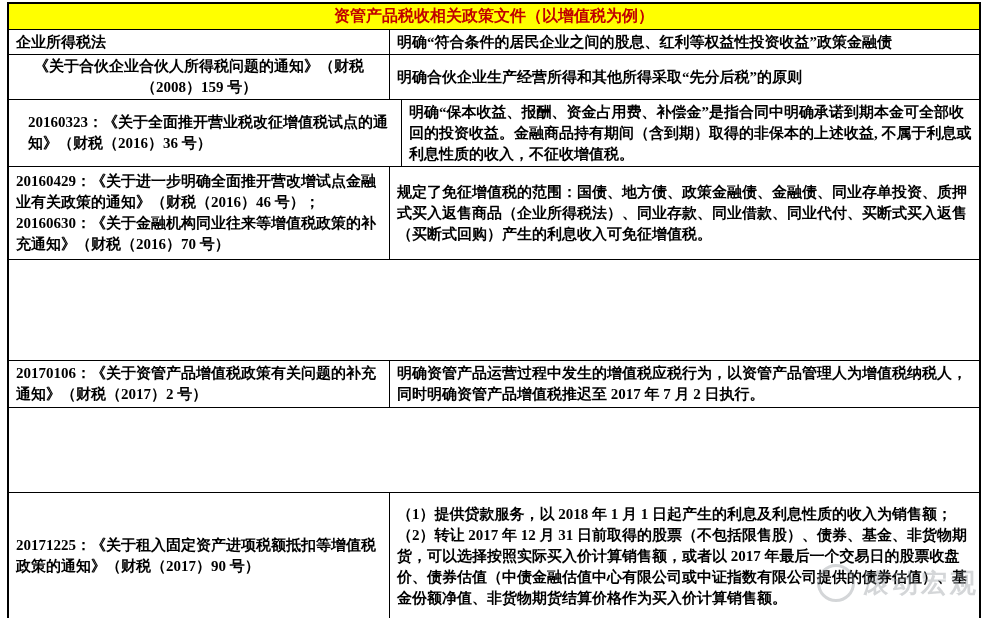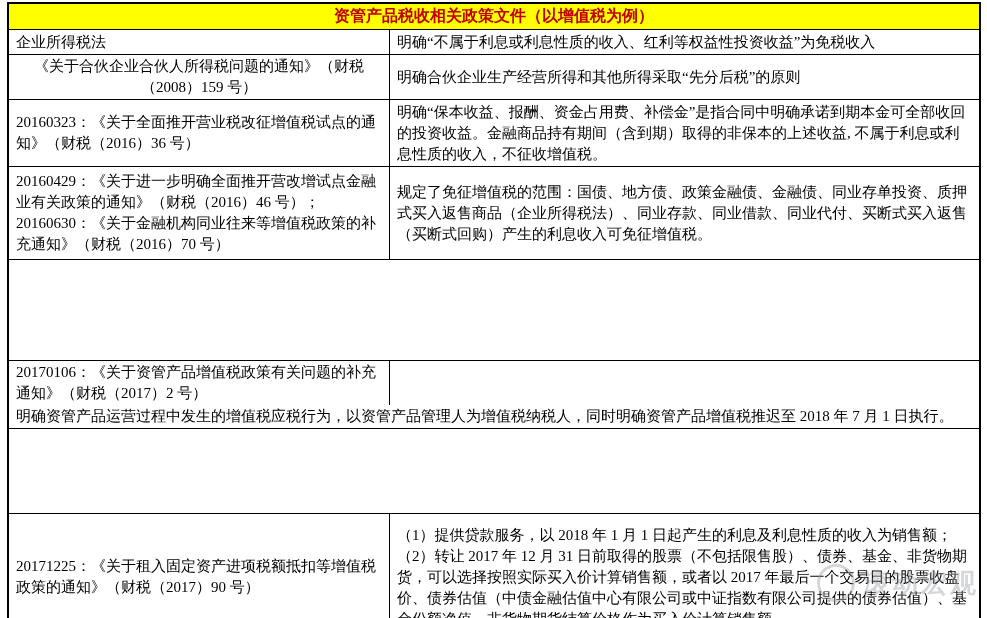--- a/index.html
+++ b/index.html
@@ -22,38 +22,39 @@
     background:#ffffff;
   }
   .trow{display:flex;border-top:1px solid var(--border);}
   .policy-table > :first-child{border-top:none;}
   .cell{
     box-sizing:border-box;
     padding:1px 7px;
     display:flex;align-items:center;
     font-size:15px;line-height:21px;
     white-space:pre-line;
+    font-weight:bold;
   }
   .cell-left{width:381px;border-right:1px solid var(--border);flex:none;}
   .cell-right{flex:1;}
   .title-row{
     background:var(--header-bg);
     color:var(--header-text);
     font-weight:bold;font-size:16px;
     display:flex;align-items:center;justify-content:center;
     text-align:center;
     min-height:25px;
   }
   
   .policy-table > :nth-child(2){min-height:24px;}
   .policy-table > :nth-child(3){min-height:42px;text-align:center;}
-  .policy-table > :nth-child(4){min-height:66px;}
+  .policy-table > :nth-child(4){min-height:66px;padding-left:12px;}
   .policy-table > :nth-child(5){min-height:92px;justify-content:space-between;}
   .policy-table > :nth-child(6){min-height:100px;}
-  .policy-table > :nth-child(7){min-height:46px;flex-direction:column;}
+  .policy-table > :nth-child(7){min-height:46px;}
   .policy-table > :nth-child(8){min-height:84px;}
   .policy-table > :nth-child(9){min-height:126px;}
 
   .watermark{
     position:absolute;right:8px;bottom:16px;
     display:flex;align-items:center;gap:8px;
     opacity:0.38;color:#8f959b;
     pointer-events:none;
   }
   .wm-circle{
@@ -63,40 +64,40 @@
   .wm-text{font-size:26px;font-weight:bold;letter-spacing:3px;}
 </style>
 </head>
 <body>
 
 <div class="policy-table">
   <div class="title-row">资管产品税收相关政策文件（以增值税为例）</div>
 
   <div class="trow">
     <div class="cell cell-left">企业所得税法</div>
-    <div class="cell cell-right">明确“不属于利息或利息性质的收入、红利等权益性投资收益”为免税收入</div>
+    <div class="cell cell-right">明确“符合条件的居民企业之间的股息、红利等权益性投资收益”政策金融债</div>
   </div>
   <div class="trow">
     <div class="cell cell-left">《关于合伙企业合伙人所得税问题的通知》（财税（2008）159 号）</div>
     <div class="cell cell-right">明确合伙企业生产经营所得和其他所得采取“先分后税”的原则</div>
   </div>
   <div class="trow">
     <div class="cell cell-left">20160323：《关于全面推开营业税改征增值税试点的通知》（财税（2016）36 号）</div>
     <div class="cell cell-right">明确“保本收益、报酬、资金占用费、补偿金”是指合同中明确承诺到期本金可全部收回的投资收益。金融商品持有期间（含到期）取得的非保本的上述收益, 不属于利息或利息性质的收入，不征收增值税。</div>
   </div>
   <div class="trow">
     <div class="cell cell-left">20160429：《关于进一步明确全面推开营改增试点金融业有关政策的通知》（财税（2016）46 号）；
 20160630：《关于金融机构同业往来等增值税政策的补充通知》（财税（2016）70 号）</div>
     <div class="cell cell-right">规定了免征增值税的范围：国债、地方债、政策金融债、金融债、同业存单投资、质押式买入返售商品（企业所得税法）、同业存款、同业借款、同业代付、买断式买入返售（买断式回购）产生的利息收入可免征增值税。</div>
   </div>
   <div class="trow">
   </div>
   <div class="trow">
     <div class="cell cell-left">20170106：《关于资管产品增值税政策有关问题的补充通知》（财税（2017）2 号）</div>
-    <div class="cell cell-right">明确资管产品运营过程中发生的增值税应税行为，以资管产品管理人为增值税纳税人，同时明确资管产品增值税推迟至 2018 年 7 月 1 日执行。</div>
+    <div class="cell cell-right">明确资管产品运营过程中发生的增值税应税行为，以资管产品管理人为增值税纳税人，同时明确资管产品增值税推迟至 2017 年 7 月 2 日执行。</div>
   </div>
   <div class="trow">
   </div>
   <div class="trow">
     <div class="cell cell-left">20171225：《关于租入固定资产进项税额抵扣等增值税政策的通知》（财税（2017）90 号）</div>
     <div class="cell cell-right">（1）提供贷款服务，以 2018 年 1 月 1 日起产生的利息及利息性质的收入为销售额；（2）转让 2017 年 12 月 31 日前取得的股票（不包括限售股）、债券、基金、非货物期货，可以选择按照实际买入价计算销售额，或者以 2017 年最后一个交易日的股票收盘价、债券估值（中债金融估值中心有限公司或中证指数有限公司提供的债券估值）、基金份额净值、非货物期货结算价格作为买入价计算销售额。</div>
   </div>
 </div>
 
 <div class="watermark">

